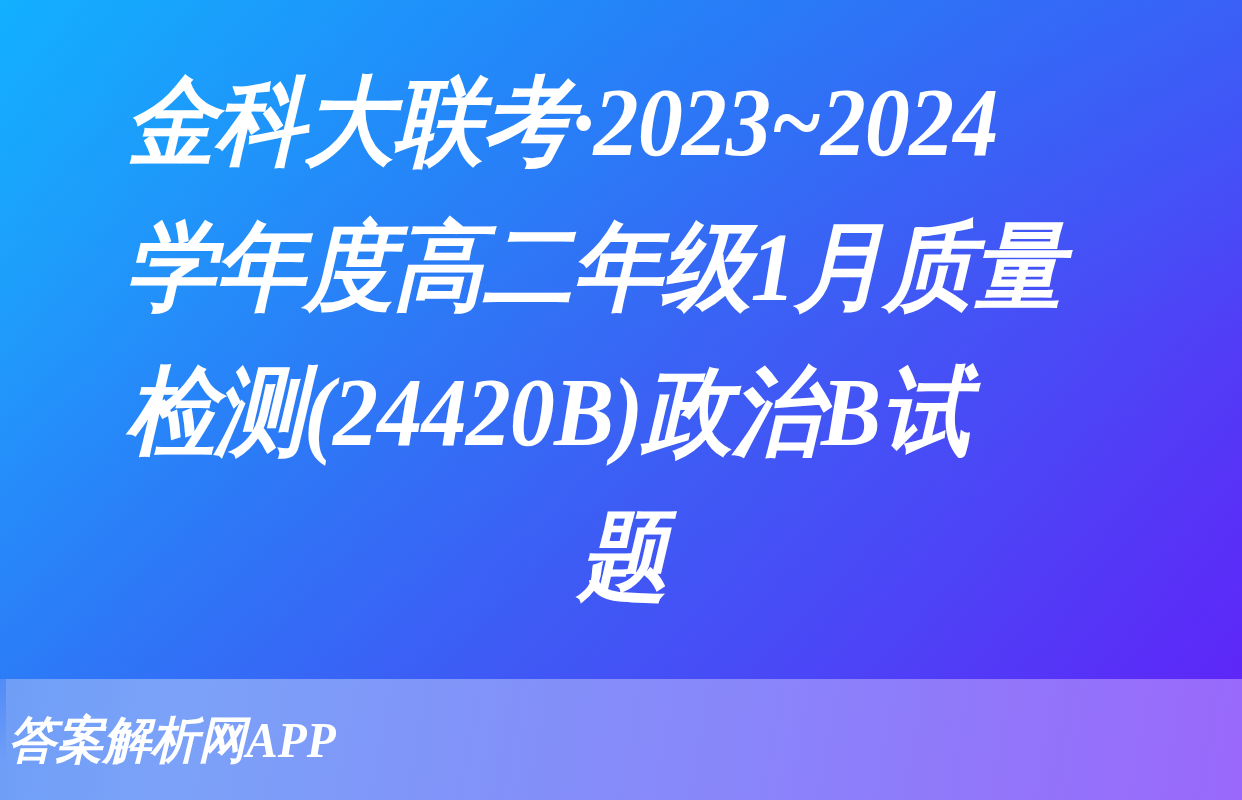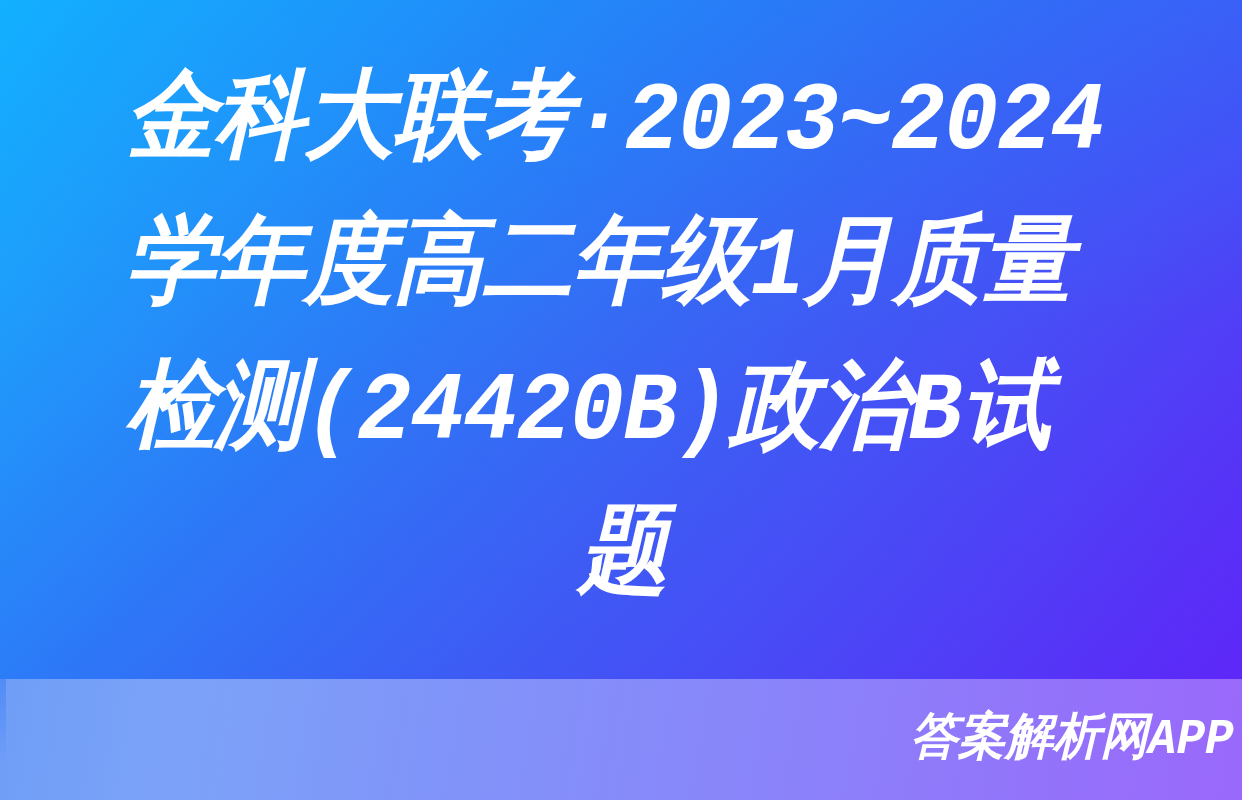--- a/index.html
+++ b/index.html
@@ -5,21 +5,21 @@
   html, body {
     margin: 0;
     padding: 0;
     background: #ffffff;
   }
   #poster {
     position: relative;
     width: 1242px;
     height: 800px;
     overflow: hidden;
-    font-family: Liberation Mono, monospace;
+    font-family: Liberation Serif, serif;
   }
 
   
   .bg-base {
     position: absolute;
     inset: 0;
     background: linear-gradient(128deg,
         #16b1ff 0%,
         #1f9bfb 14%,
         #2a7ef7 32%,
@@ -77,21 +77,21 @@
     height: 121px;
     background: linear-gradient(100deg,
         #6f9ef7 0%,
         #7ba2f8 14%,
         #8193f9 38%,
         #8a84fa 62%,
         #9373fa 84%,
         #9a68fb 100%);
     display: flex;
     align-items: center;
-    justify-content: flex-end;
+    justify-content: flex-start;
   }
   .footer-band::before {
     content: "";
     position: absolute;
     left: 0;
     top: 0;
     width: 6px;
     height: 100%;
     background: linear-gradient(180deg, #3a7df6 0%, #6f9ef7 70%);
     opacity: 0.55;

